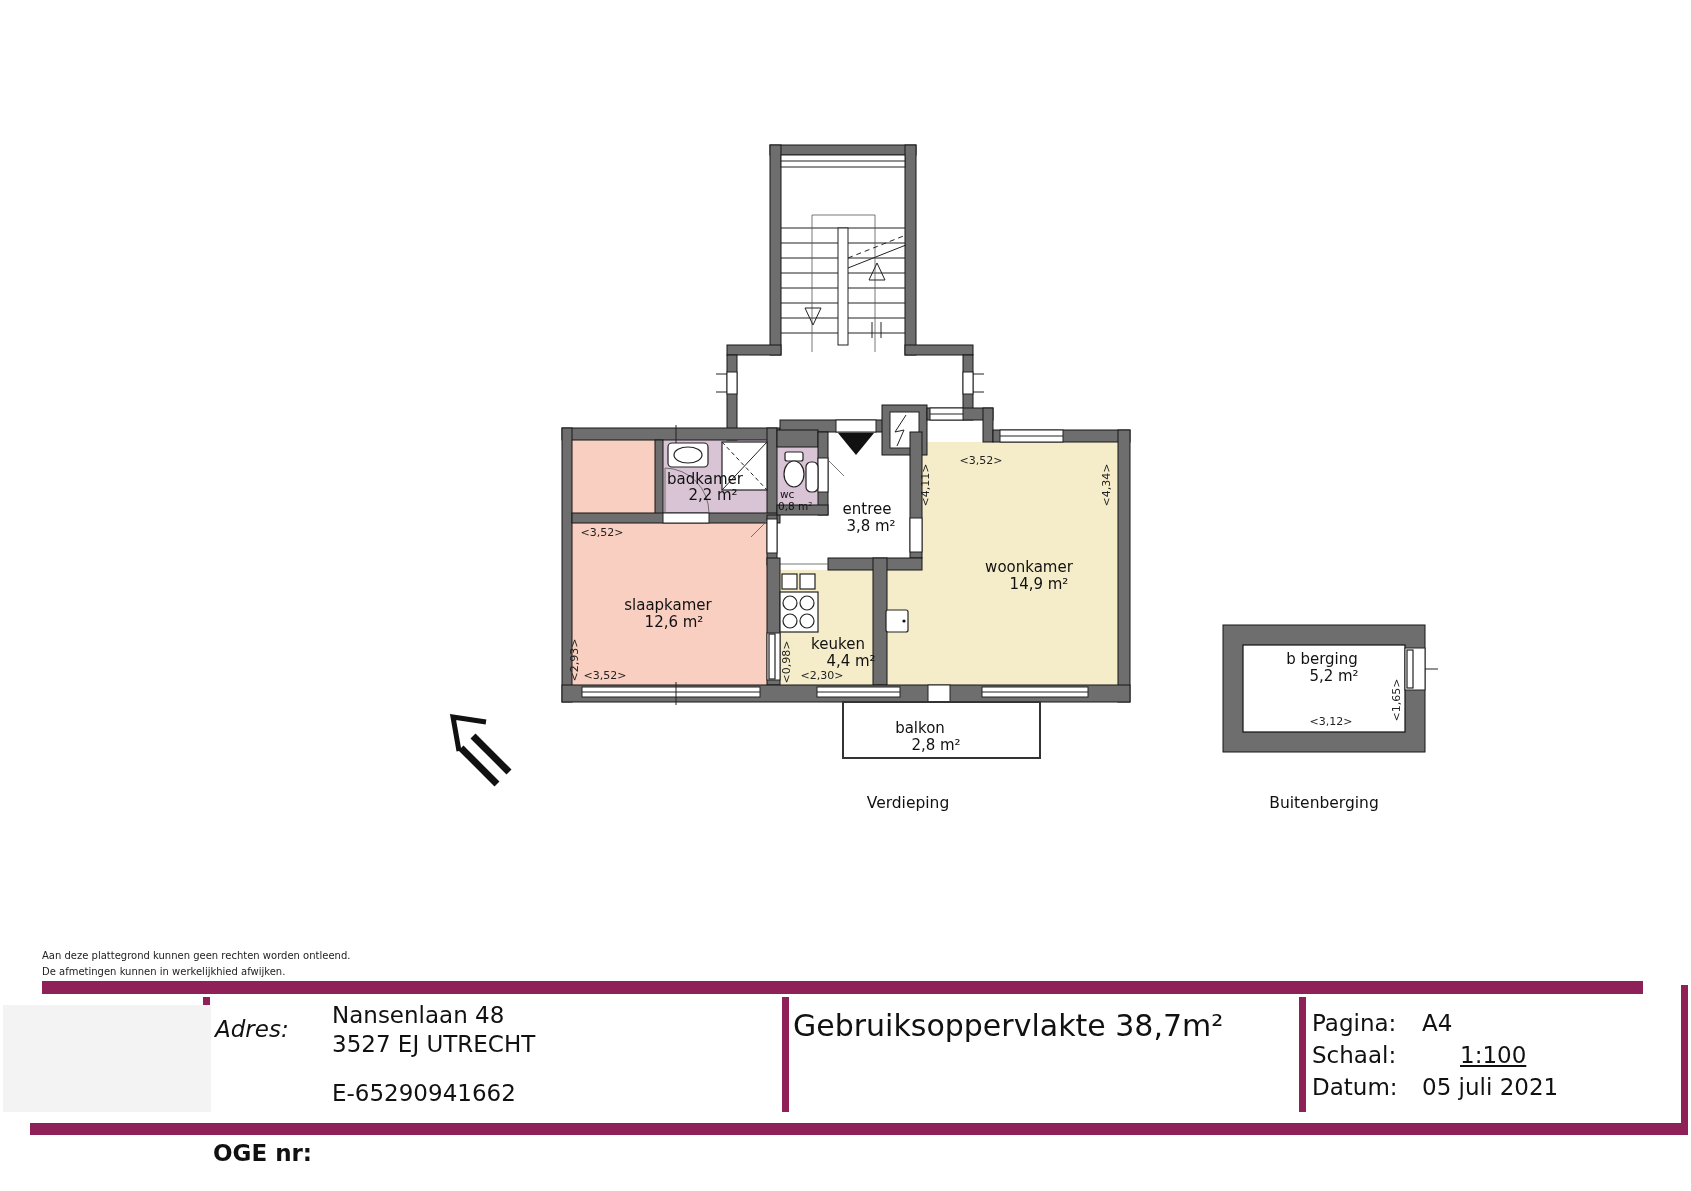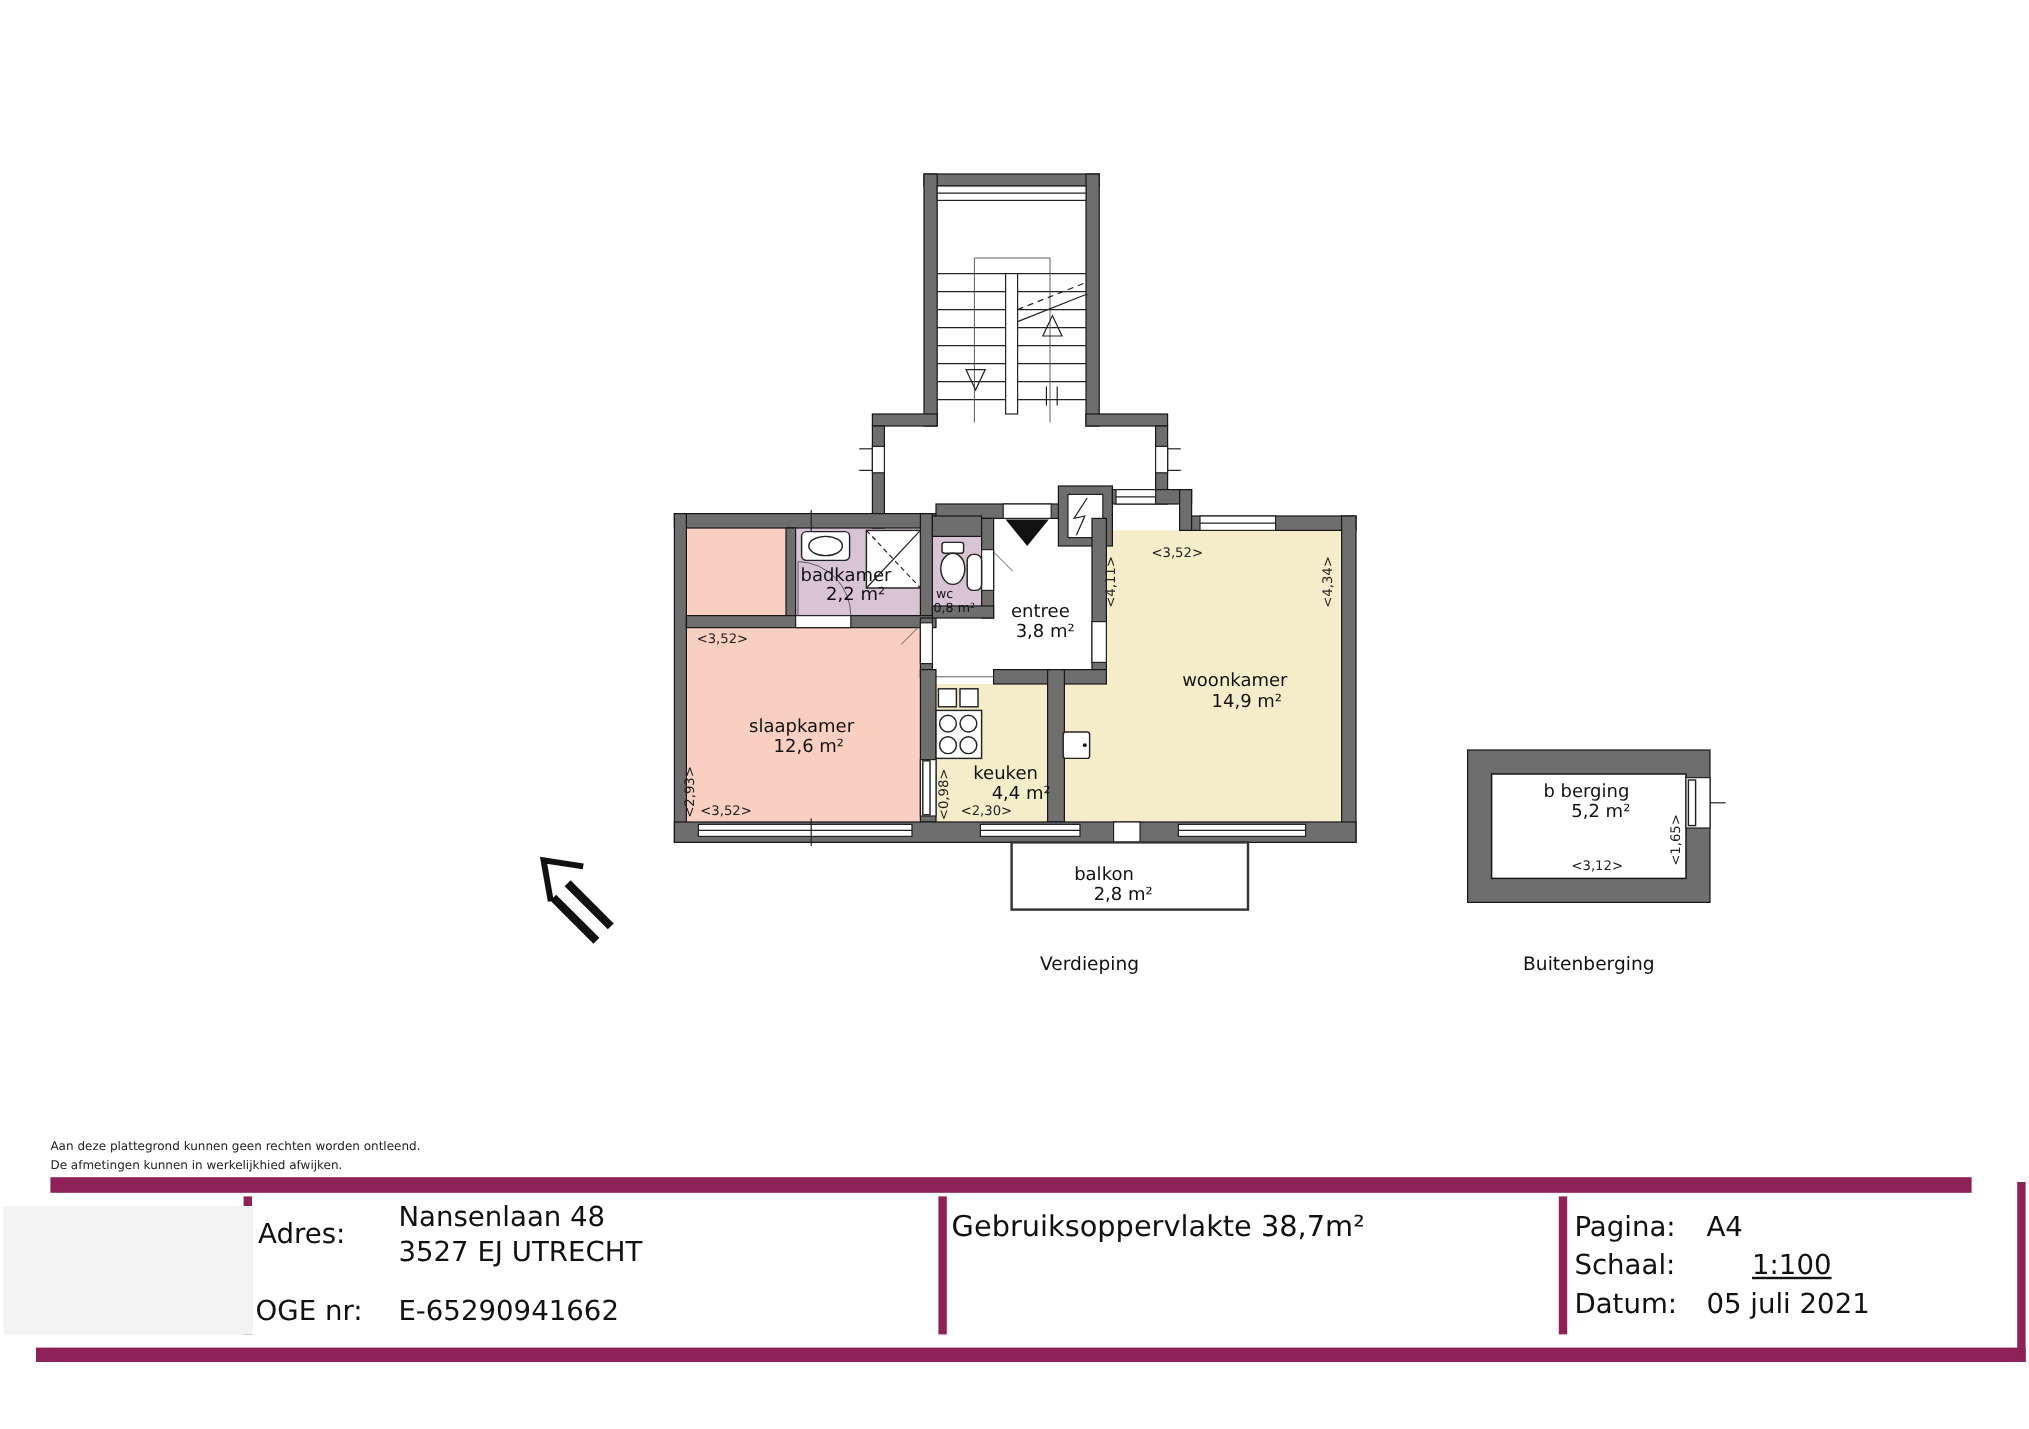--- a/index.html
+++ b/index.html
@@ -235,26 +235,26 @@
   <div class="bar-bottom"></div>
   <div class="vdiv vdiv1"></div>
   <div class="vdiv vdiv2"></div>
   <div class="vdiv vdiv3"></div>
   <div class="vedge"></div>
 
   <div class="logo-box">
     
   </div>
 
-  <div class="tb-text" style="left:215px;top:1016px;">Adres:</div>
+  <div class="tb-text" style="left:215px;top:1016px;font-style:italic;">Adres:</div>
   <div class="tb-text" style="left:332px;top:1002px;">Nansenlaan 48</div>
   <div class="tb-text" style="left:332px;top:1031px;text-align:center;">3527 EJ UTRECHT</div>
-  <div class="tb-text" style="left:213px;top:1080px;">OGE nr:</div>
+  <div class="tb-text" style="left:213px;top:1140px;font-weight:bold;">OGE nr:</div>
   <div class="tb-text" style="left:332px;top:1080px;">E-65290941662</div>
-  <div class="tb-text" style="left:793px;top:1008px;font-size:24px;">Gebruiksoppervlakte 38,7m²</div>
+  <div class="tb-text" style="left:793px;top:1008px;font-size:30px;">Gebruiksoppervlakte 38,7m²</div>
   <div class="tb-text" style="left:1312px;top:1010px;">Pagina:</div>
   <div class="tb-text" style="left:1422px;top:1010px;">A4</div>
   <div class="tb-text" style="left:1312px;top:1042px;">Schaal:</div>
   <div class="tb-text" style="left:1460px;top:1042px;text-decoration:underline;">1:100</div>
   <div class="tb-text" style="left:1312px;top:1074px;">Datum:</div>
   <div class="tb-text" style="left:1422px;top:1074px;">05 juli 2021</div>
 
 </div>
 
 </body></html>

